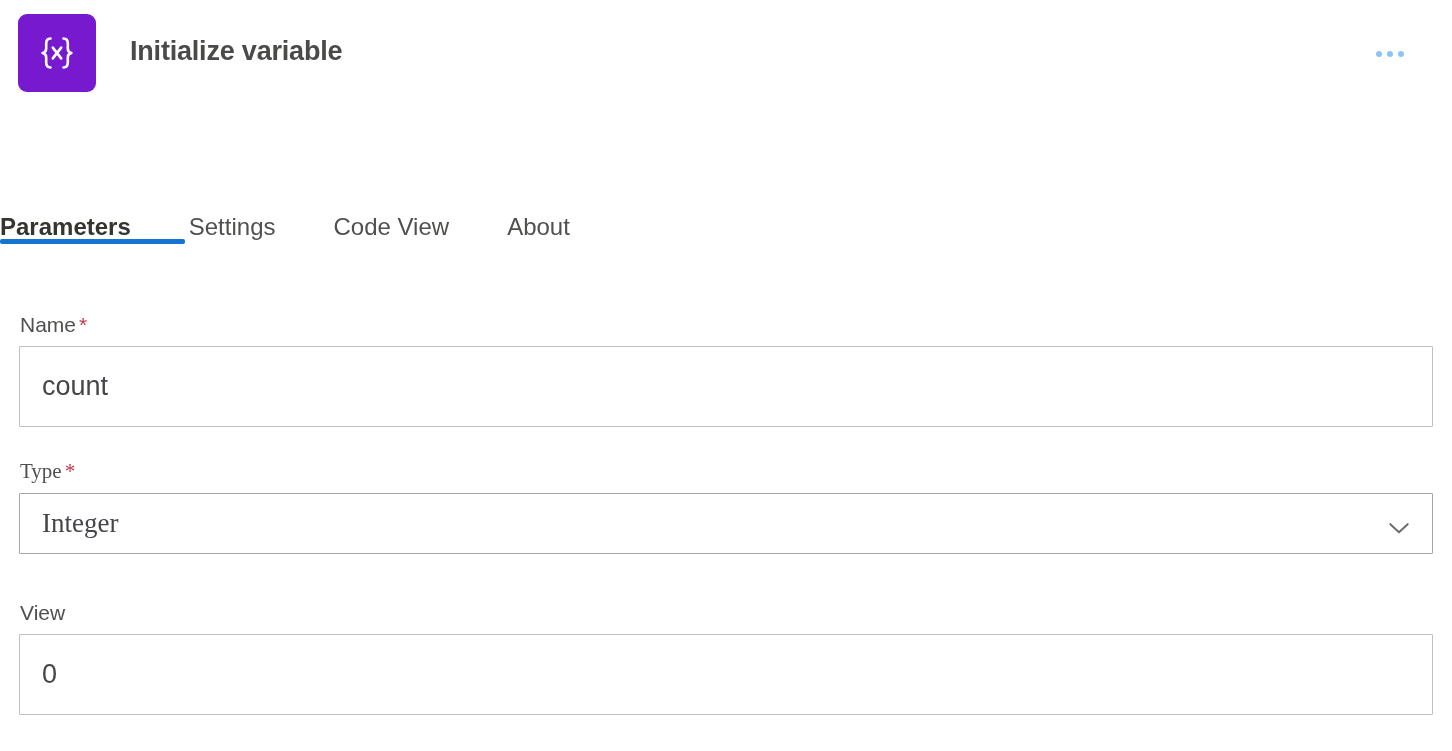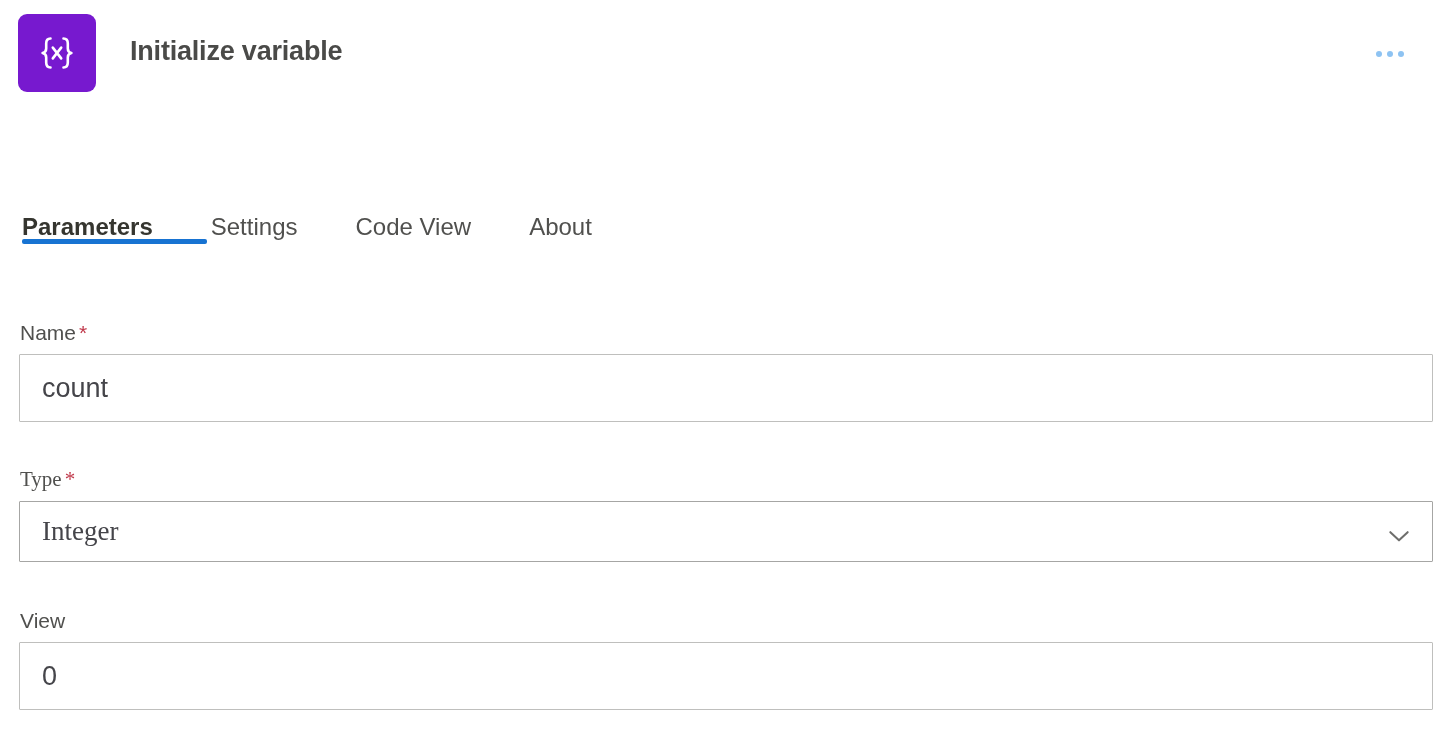--- a/index.html
+++ b/index.html
@@ -82,21 +82,20 @@
 
   
   .tabs {
     position: absolute;
     left: 0;
     top: 186px;
     width: 1452px;
     height: 72px;
     display: flex;
     align-items: flex-start;
-    padding-left: 22px;
   }
   .tab {
     position: relative;
     height: 72px;
     padding: 0 18px 0 0;
     margin-right: 40px;
     background: transparent;
     border: none;
     font-family: inherit;
     font-size: 24px;
@@ -135,32 +134,32 @@
     width: 1414px;
   }
   .field-name  { top: 0px; }
   .field-type  { top: 147px; font-family: Liberation Serif, serif; }
   .field-value { top: 288px; }
 
   .field-label {
     font-size: 21px;
     color: #50504e;
     line-height: 1;
-    margin: 16px 0 11px 1px;
+    margin: 8px 0 11px 1px;
     white-space: nowrap;
   }
   .required-star {
     color: #c0394b;
     font-size: 21px;
     margin-left: 3px;
   }
 
   .text-input {
     width: 1414px;
-    height: 68px;
+    height: 81px;
     border: 1px solid #bfbfbd;
     background: #ffffff;
     font-family: inherit;
     font-size: 27px;
     color: #45454a;
     padding: 0 22px;
     outline: none;
     display: block;
     border-radius: 1px;
   }

